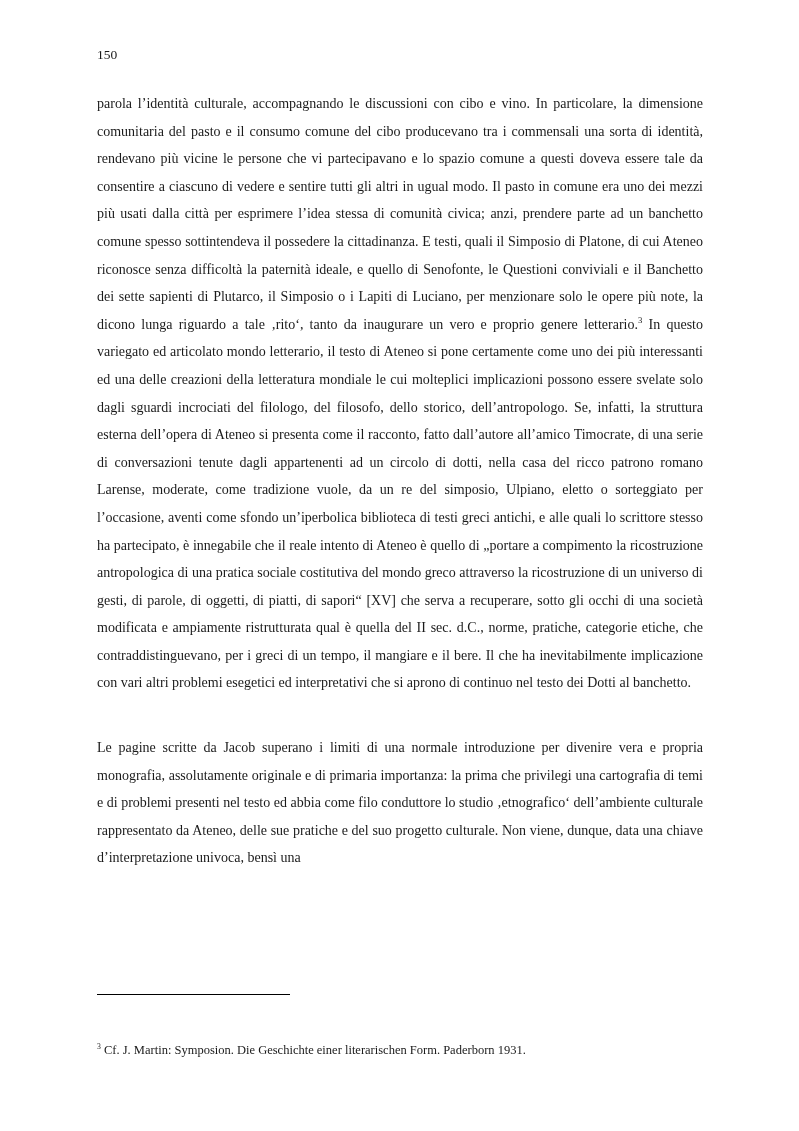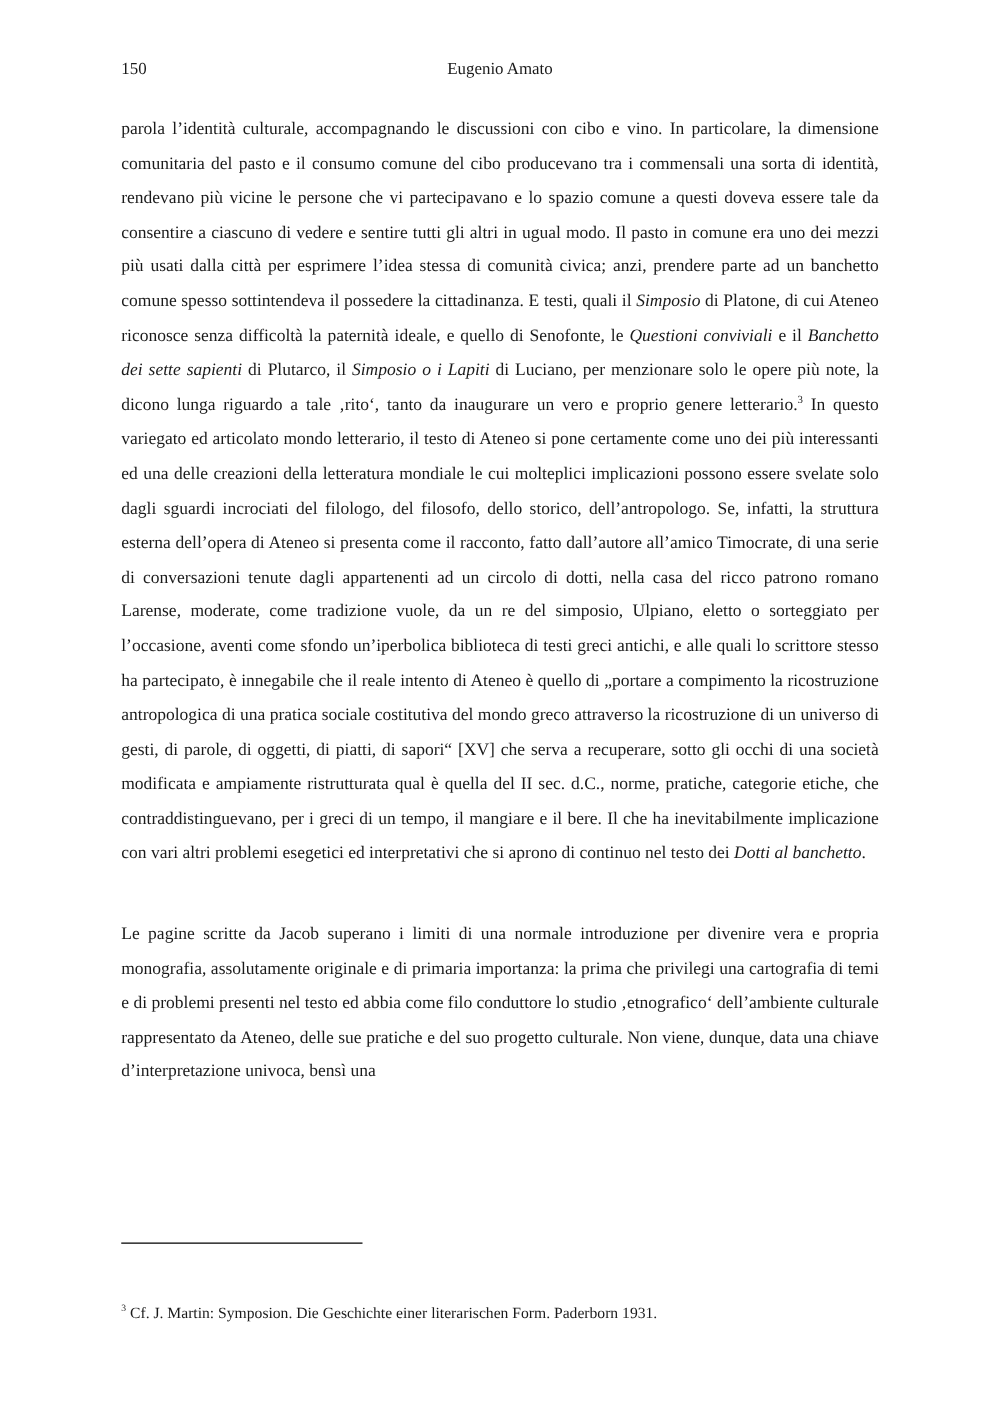--- a/index.html
+++ b/index.html
@@ -47,21 +47,21 @@
     hyphens: auto;
     -webkit-hyphens: auto;
   }
   .para {
     margin: 0;
   }
   .para + .para {
     margin-top: 37px;
   }
   .seg-normal { font-style: normal; }
-  .seg-italic { font-style: italic; }
+  .seg-italic { }
   .seg-sup {
     vertical-align: super;
     font-size: 0.62em;
     line-height: 0;
   }
   .footnote-block {
     position: absolute;
     left: 97px;
     top: 994px;
     width: 606px;
@@ -79,21 +79,20 @@
     margin-top: 46px;
   }
 </style>
 </head>
 <body>
 
 <div class="page">
 
   <div class="page-header">
     <span class="page-number">150</span>
-    <span class="running-header">Eugenio Amato</span>
   </div>
 
   <div class="body-text">
       <p class="para"><span class="seg-normal">parola l’identità culturale, accompagnando le discussioni con cibo e vino. In particolare, la dimensione comunitaria del pasto e il consumo comune del cibo producevano tra i commensali una sorta di identità, rendevano più vicine le persone che vi partecipavano e lo spazio comune a questi doveva essere tale da consentire a ciascuno di vedere e sentire tutti gli altri in ugual modo. Il pasto in comune era uno dei mezzi più usati dalla città per esprimere l’idea stessa di comunità civica; anzi, prendere parte ad un banchetto comune spesso sottintendeva il possedere la cittadinanza. E testi, quali il </span><span class="seg-italic">Simposio</span><span class="seg-normal"> di Platone, di cui Ateneo riconosce senza difficoltà la paternità ideale, e quello di Senofonte, le </span><span class="seg-italic">Questioni conviviali</span><span class="seg-normal"> e il </span><span class="seg-italic">Banchetto dei sette sapienti</span><span class="seg-normal"> di Plutarco, il </span><span class="seg-italic">Simposio o i Lapiti</span><span class="seg-normal"> di Luciano, per menzionare solo le opere più note, la dicono lunga riguardo a tale ‚rito‘, tanto da inaugurare un vero e proprio genere letterario.</span><span class="seg-sup">3</span><span class="seg-normal"> In questo variegato ed articolato mondo letterario, il testo di Ateneo si pone certamente come uno dei più interessanti ed una delle creazioni della letteratura mondiale le cui molteplici implicazioni possono essere svelate solo dagli sguardi incrociati del filologo, del filosofo, dello storico, dell’antropologo. Se, infatti, la struttura esterna dell’opera di Ateneo si presenta come il racconto, fatto dall’autore all’amico Timocrate, di una serie di conversazioni tenute dagli appartenenti ad un circolo di dotti, nella casa del ricco patrono romano Larense, moderate, come tradizione vuole, da un re del simposio, Ulpiano, eletto o sorteggiato per l’occasione, aventi come sfondo un’iperbolica biblioteca di testi greci antichi, e alle quali lo scrittore stesso ha partecipato, è innegabile che il reale intento di Ateneo è quello di „portare a compimento la ricostruzione antropologica di una pratica sociale costitutiva del mondo greco attraverso la ricostruzione di un universo di gesti, di parole, di oggetti, di piatti, di sapori“ [XV] che serva a recuperare, sotto gli occhi di una società modificata e ampiamente ristrutturata qual è quella del II sec. d.C., norme, pratiche, categorie etiche, che contraddistinguevano, per i greci di un tempo, il mangiare e il bere. Il che ha inevitabilmente implicazione con vari altri problemi esegetici ed interpretativi che si aprono di continuo nel testo dei </span><span class="seg-italic">Dotti al banchetto</span><span class="seg-normal">.</span></p>
       <p class="para"><span class="seg-normal">Le pagine scritte da Jacob superano i limiti di una normale introduzione per divenire vera e propria monografia, assolutamente originale e di primaria importanza: la prima che privilegi una cartografia di temi e di problemi presenti nel testo ed abbia come filo conduttore lo studio ‚etnografico‘ dell’ambiente culturale rappresentato da Ateneo, delle sue pratiche e del suo progetto culturale. Non viene, dunque, data una chiave d’interpretazione univoca, bensì una</span></p>
     </div>
 
   <div class="footnote-block">
     <div class="footnote-rule"></div>
     <div class="footnote-line">

